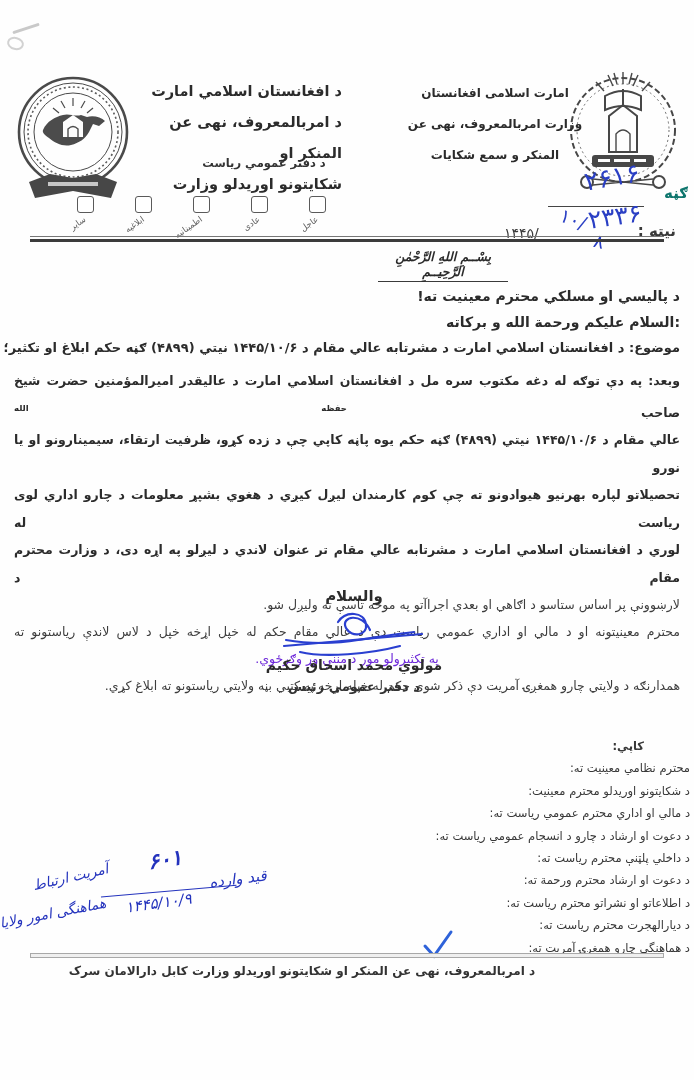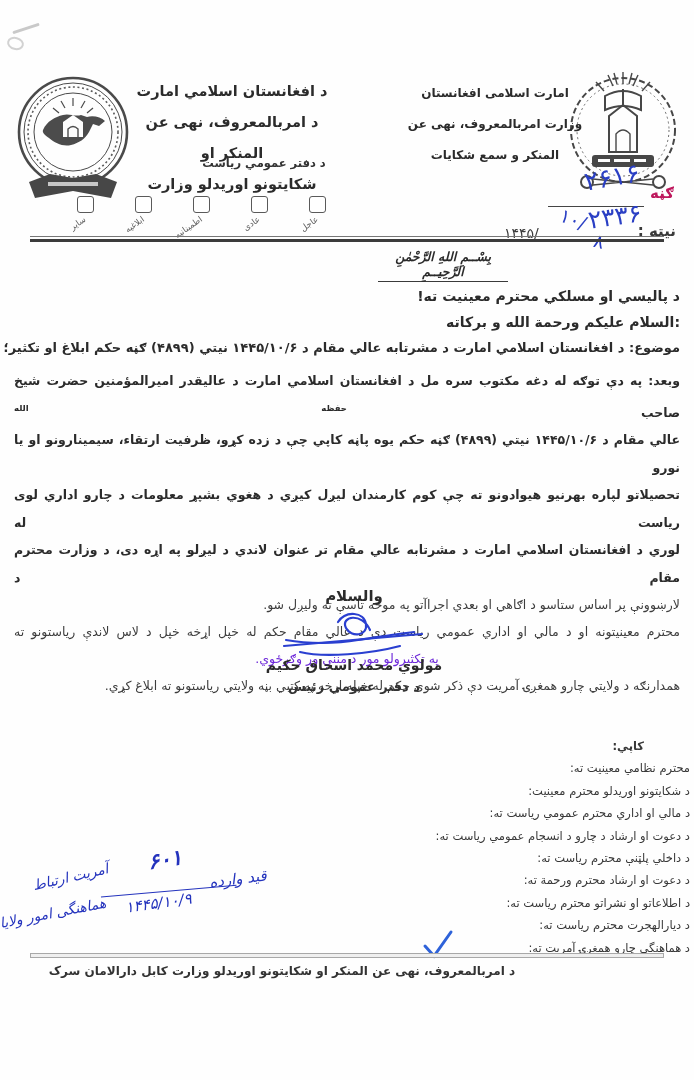--- a/index.html
+++ b/index.html
@@ -7,27 +7,27 @@
     position:relative;width:694px;height:1080px;margin:0 auto;
     background:#fefefe;overflow:hidden;direction:rtl;
     font-family:"DejaVu Sans", sans-serif;color:#2b2b2b;
   }
   .abs{position:absolute;}
   
   .artifact1{left:12px;top:27px;width:28px;height:3px;background:#c9c9c9;transform:rotate(-18deg);border-radius:2px;}
   .artifact2{left:7px;top:37px;width:13px;height:9px;border:2px solid #d2d2d2;border-radius:50%;transform:rotate(14deg);}
   
   .org-right{left:405px;top:78px;width:180px;text-align:center;font-weight:bold;font-size:12px;line-height:31px;}
-  .org-left{left:122px;top:76px;width:220px;text-align:center;font-weight:bold;font-size:14.5px;line-height:31px;}
+  .org-left{left:122px;top:76px;width:220px;font-weight:bold;font-size:14.5px;line-height:31px;}
   .office-center{left:178px;top:150px;width:172px;text-align:center;font-weight:bold;font-size:11.5px;line-height:26px;color:#333;}
   .emblem{left:556px;top:54px;}
   .seal{left:14px;top:72px;}
   
   .ref{left:502px;top:178px;width:190px;height:78px;font-size:15px;}
-  .ref .lbl{position:absolute;right:18px;top:6px;font-weight:bold;color:#be185d;text-align:center;}
+  .ref .lbl{position:absolute;right:4px;top:6px;font-weight:bold;color:#0f766e;text-align:center;}
   .ref .numline{position:absolute;right:48px;top:28px;width:96px;border-bottom:1.2px solid #444;}
   .ref .hw{color:#2a3fc4;font-family:"DejaVu Sans", sans-serif;}
   .ref .hw1{position:absolute;right:52px;top:-16px;font-size:26px;transform:rotate(-10deg);letter-spacing:3px;}
   .ref .hw2{position:absolute;right:50px;top:24px;font-size:25px;transform:rotate(-8deg);letter-spacing:4px;}
   .ref .datelbl{position:absolute;right:16px;top:44px;font-weight:bold;color:#3a3a3a;}
   .ref .year{position:absolute;left:2px;top:47px;font-size:14px;color:#3a3a3a;direction:ltr;}
   .ref .hwm{position:absolute;left:58px;top:30px;font-size:19px;transform:rotate(22deg);direction:ltr;}
   .ref .hwd{position:absolute;left:92px;top:52px;font-size:19px;transform:rotate(14deg);}
   
   .class-row{left:26px;top:196px;width:312px;height:44px;display:flex;}
@@ -66,21 +66,21 @@
   .note{left:-8px;top:845px;width:300px;height:105px;color:#2433bd;transform:rotate(-3deg);font-style:italic;}
   .note span{position:absolute;white-space:nowrap;}
   .note .n-label{right:24px;top:30px;font-size:15px;transform:rotate(-4deg);}
   .note .n-num{right:108px;top:4px;font-size:21px;font-weight:bold;transform:rotate(-6deg);letter-spacing:2px;}
   .note .n-line{position:absolute;right:55px;top:47px;width:136px;border-bottom:1.6px solid #2433bd;transform:rotate(-2deg);}
   .note .n-date{right:100px;top:50px;font-size:15px;transform:rotate(-5deg);}
   .note .n-off1{right:182px;top:20px;font-size:14px;transform:rotate(-10deg);}
   .note .n-off2{right:186px;top:56px;font-size:14px;transform:rotate(-8deg);}
   
   .footer-rule{left:30px;top:953px;width:632px;height:3px;border:1px solid #a8a8a8;background:#efefef;}
-  .footer-text{left:0;top:964px;width:564px;text-align:center;font-size:12px;font-weight:bold;color:#333;}
+  .footer-text{left:0;top:964px;width:564px;text-align:center;font-size:12px;font-weight:bold;color:#333;padding-left:20px;}
 </style>
 </head>
 <body>
 
 <div class="page">
 
   <div class="abs artifact1"></div>
   <div class="abs artifact2"></div>
 
   <svg class="abs emblem" width="134" height="142" viewBox="0 0 134 142">

